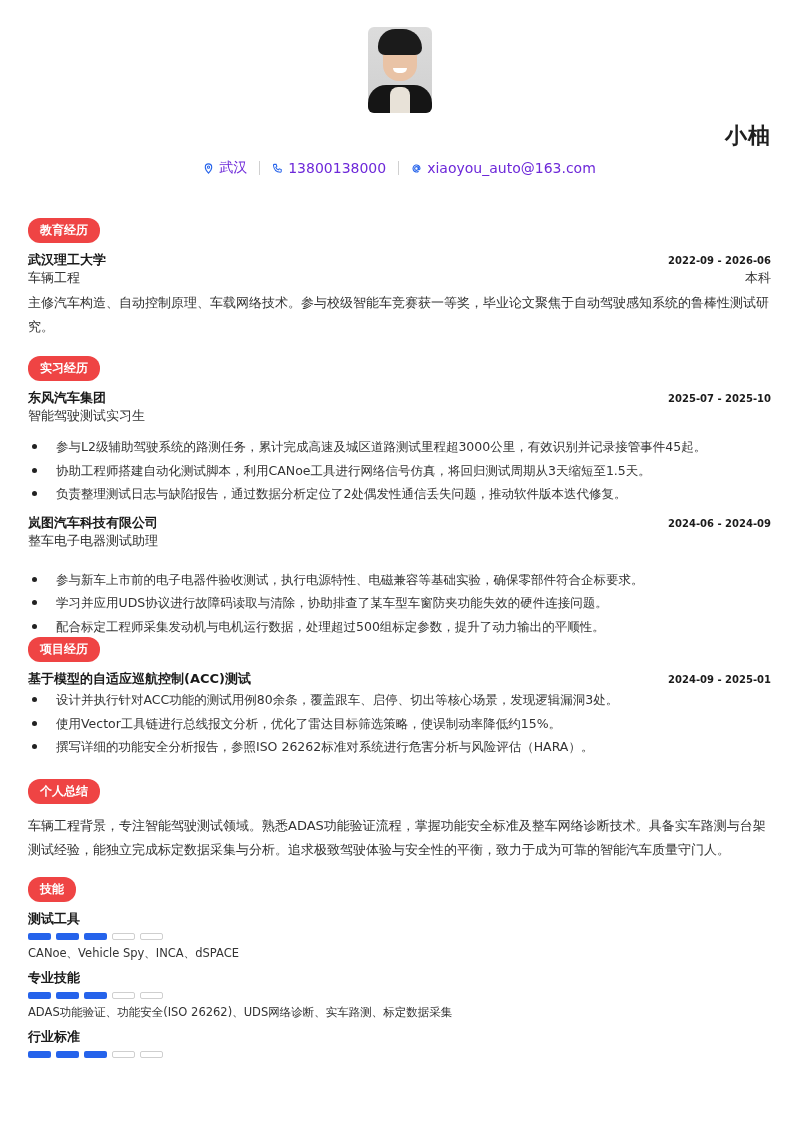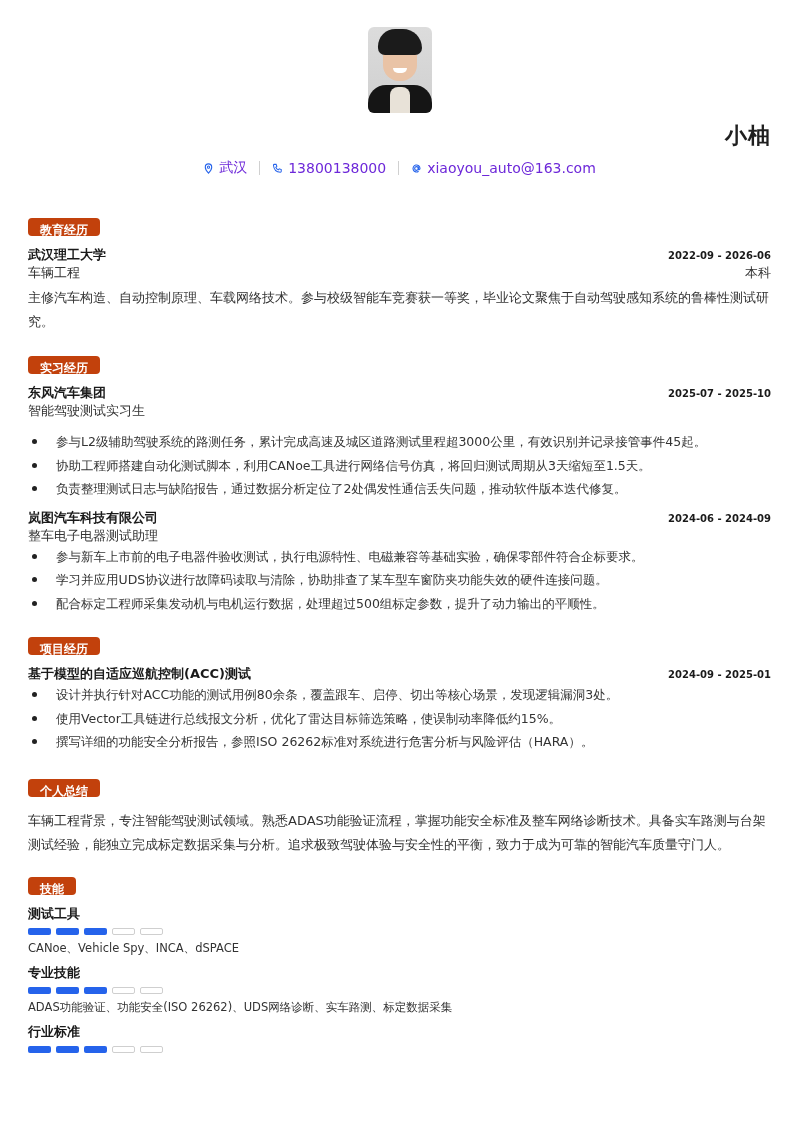--- a/index.html
+++ b/index.html
@@ -21,22 +21,22 @@
   .photo .face { position: absolute; left: 15px; top: 14px; width: 34px; height: 40px; background: #e9c3a6; border-radius: 14px 14px 16px 16px; }
   .photo .mouth { position: absolute; left: 25px; top: 41px; width: 14px; height: 5px; background: #fff; border-radius: 0 0 7px 7px; }
   .photo .body { position: absolute; left: 0; top: 58px; width: 64px; height: 30px; background: #151515; border-radius: 18px 18px 0 0; }
   .photo .shirt { position: absolute; left: 22px; top: 60px; width: 20px; height: 28px; background: #e8e2d8; border-radius: 8px 8px 0 0; }
   .name { font-size: 22px; font-weight: bold; margin-top: 8px; color: #1f1f1f; letter-spacing: 1px; }
   .contacts { margin-top: 8px; font-size: 14px; color: #6d28d9; display: flex; justify-content: center; align-items: center; }
   .contact { display: inline-flex; align-items: center; gap: 5px; }
   .contact svg { width: 11px; height: 11px; }
   .sep { width: 1px; height: 14px; background: #d0d0d0; margin: 0 12px; }
   .badge {
-    display: inline-block; background: #c2410c; color: #fff; font-weight: bold;
-    font-size: 12px; padding: 0 12px; height: 18px; line-height: 25px; border-radius: 4px;
+    display: inline-block; background: #ef4444; color: #fff; font-weight: bold;
+    font-size: 12px; padding: 0 12px; height: 25px; line-height: 25px; border-radius: 12px;
   }
   .section { position: absolute; left: 0; right: 0; }
   .row { display: flex; justify-content: space-between; align-items: baseline; }
   .title { font-weight: bold; font-size: 13px; color: #1a1a1a; }
   .date { font-weight: bold; font-size: 10px; color: #1a1a1a; }
   .sub { font-size: 13px; color: #333; }
   .para { font-size: 13px; color: #333; line-height: 24px; }
   ul.bullets { list-style: none; margin: 0; padding: 0; }
   ul.bullets li { font-size: 12.5px; color: #333; line-height: 23.5px; position: relative; padding-left: 28px; }
   ul.bullets li::before { content: ""; position: absolute; left: 4px; top: 9px; width: 5px; height: 5px; border-radius: 50%; background: #222; }
@@ -115,21 +115,21 @@
         <li>协助工程师搭建自动化测试脚本，利用CANoe工具进行网络信号仿真，将回归测试周期从3天缩短至1.5天。</li>
         <li>负责整理测试日志与缺陷报告，通过数据分析定位了2处偶发性通信丢失问题，推动软件版本迭代修复。</li>
       </ul>
     </div>
     <div style="margin-top:8px;">
       <div class="row">
         <span class="title">岚图汽车科技有限公司</span>
         <span class="date">2024-06 - 2024-09</span>
       </div>
       <div class="sub">整车电子电器测试助理</div>
-      <ul class="bullets" style="margin-top:0;">
+      <ul class="bullets" style="margin-top:18px;">
         <li>参与新车上市前的电子电器件验收测试，执行电源特性、电磁兼容等基础实验，确保零部件符合企标要求。</li>
         <li>学习并应用UDS协议进行故障码读取与清除，协助排查了某车型车窗防夹功能失效的硬件连接问题。</li>
         <li>配合标定工程师采集发动机与电机运行数据，处理超过500组标定参数，提升了动力输出的平顺性。</li>
       </ul>
     </div>
   </div>
 
   <div class="section" style="top:637px;">
     <span class="badge">项目经历</span>
     <div style="margin-top:8px;">

